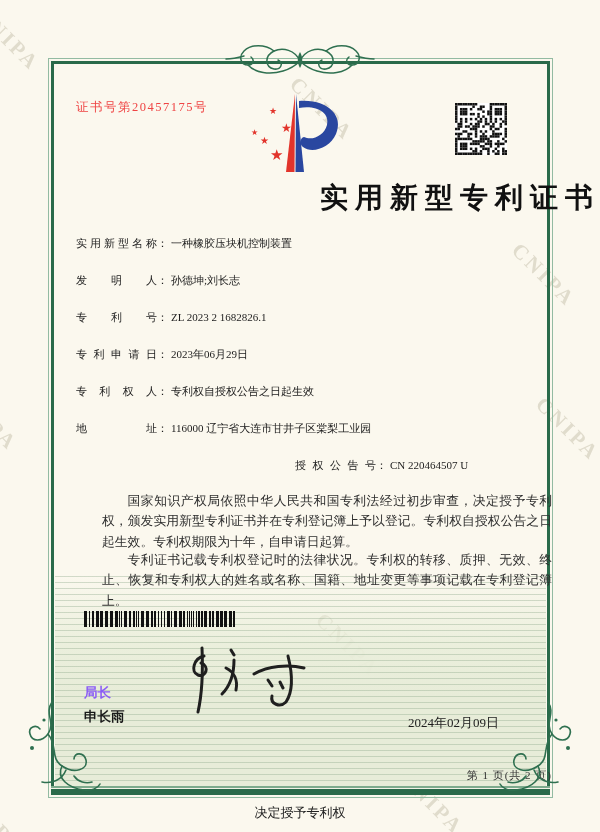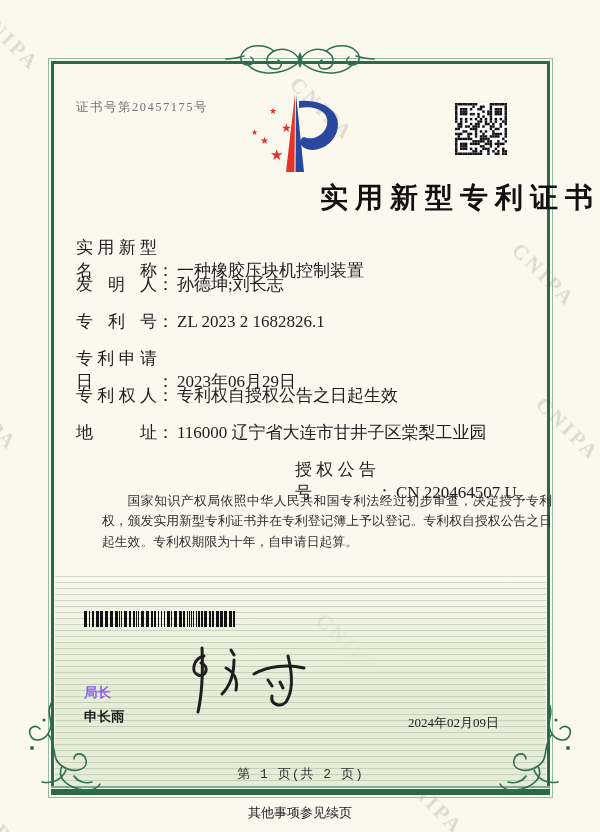--- a/index.html
+++ b/index.html
@@ -14,35 +14,35 @@
 
   
   .frame{position:absolute;left:48px;top:58px;width:503px;height:738px;border:1px solid #93bba2;}
   .frame-inner{position:absolute;inset:2px;border:3px solid #2a6a4a;border-bottom:none;}
   .band{position:absolute;left:2px;right:2px;bottom:2px;height:9px;
         background:linear-gradient(180deg,#7dab8d 0 2px,#f2f2e6 2px 3px,#2a6a4a 3px);}
   .green-panel{position:absolute;left:6px;right:6px;bottom:11px;height:210px;
         background:
           repeating-linear-gradient(180deg, rgba(141,168,138,0.38) 0 1px, rgba(141,168,138,0) 1px 6px),
           linear-gradient(180deg, rgba(233,238,218,0) 0, rgba(233,238,218,0.9) 70px, #e7ecd8 120px);}
-  .page-num{position:absolute;left:0;right:0;bottom:14px;text-align:center;
-        font-size:13px;letter-spacing:1px;color:#333;font-family:Liberation Mono, monospace;}
+  .page-num{position:absolute;left:0;right:0;bottom:14px;text-align:right;
+        font-size:11px;letter-spacing:1px;color:#333;}
 
   .ornament-top{position:absolute;left:225px;top:42px;width:150px;height:38px;}
   .flourish{position:absolute;width:80px;height:102px;}
   .flourish.bl{left:22px;top:700px;}
   .flourish.br{left:498px;top:700px;transform:scaleX(-1);}
 
-  .cert-no{position:absolute;left:76px;top:99px;font-size:12.5px;letter-spacing:1.5px;color:#737373;}
+  .cert-no{position:absolute;left:76px;top:99px;font-size:12.5px;letter-spacing:1.5px;color:#ef4444;}
   .logo{position:absolute;left:248px;top:92px;width:104px;height:84px;}
   .qr{position:absolute;left:455px;top:103px;width:52px;height:52px;}
   .title{position:absolute;left:0;right:0;top:179px;margin:0;text-align:right;
          font-size:28px;font-weight:700;letter-spacing:7px;color:#111;}
 
-  .row{position:absolute;left:76px;width:460px;font-size:17px;color:#1d1d1d;}
+  .row{position:absolute;left:76px;width:460px;font-size:11px;color:#1d1d1d;}
   .flabel{display:inline-block;width:81px;text-align:justify;text-align-last:justify;}
   .fcolon{display:inline-block;margin-right:3px;}
   .grp2{position:absolute;left:219px;top:0;}
 
   .para{position:absolute;left:76px;width:450px;text-align:justify;text-indent:2em;
         font-size:12.8px;line-height:1.6;color:#2e2e2e;margin-left:26px;}
 
   .barcode{position:absolute;left:84px;top:611px;width:153px;height:16px;}
   .sig-title{position:absolute;left:84px;top:684px;font-family:"Liberation Sans","DejaVu Sans",sans-serif;
              font-size:13.5px;font-weight:600;color:#8b5cf6;}
@@ -375,20 +375,21 @@
   <div class="row" style="top:421px">
     <span class="flabel">地址</span><span class="fcolon">：</span><span class="fvalue">116000 辽宁省大连市甘井子区棠梨工业园</span>
   </div>
   <div class="row" style="top:458px">
     <span class="grp2">
       <span class="flabel">授权公告号</span><span class="fcolon">：</span><span class="fvalue">CN 220464507 U</span>
     </span>
   </div>
 
   <p class="para" style="top:478px">国家知识产权局依照中华人民共和国专利法经过初步审查，决定授予专利权，颁发实用新型专利证书并在专利登记簿上予以登记。专利权自授权公告之日起生效。专利权期限为十年，自申请日起算。</p>
+  <p class="para" style="top:537px">专利证书记载专利权登记时的法律状况。专利权的转移、质押、无效、终止、恢复和专利权人的姓名或名称、国籍、地址变更等事项记载在专利登记簿上。</p>
 
   <svg class="barcode" viewBox="0 0 153 16">
     <g id="bar-g" fill="#111111">
         <rect x="0" y="0" width="3" height="16"></rect>
         <rect x="5" y="0" width="1" height="16"></rect>
         <rect x="8" y="0" width="2" height="16"></rect>
         <rect x="12" y="0" width="3" height="16"></rect>
         <rect x="16" y="0" width="3" height="16"></rect>
         <rect x="21" y="0" width="3" height="16"></rect>
         <rect x="26" y="0" width="3" height="16"></rect>
@@ -440,15 +441,15 @@
       <path d="M66 18 C66 32 62 44 54 52"></path>
       <path d="M58 26 C66 30 70 38 68 48"></path>
       <path d="M86 32 C100 24 120 22 136 26"></path>
       <path d="M120 14 C124 30 126 48 118 60 C112 66 102 62 104 54"></path>
       <path d="M100 38 L104 44"></path>
       <path d="M112 40 L115 46"></path>
     </g>
   </svg>
   <span class="date">2024年02月09日</span>
 
-  <div class="bottom-note">其他事项参见续页</div>
+  <div class="bottom-note">决定授予专利权</div>
 
 </div>
 
 </body></html>

